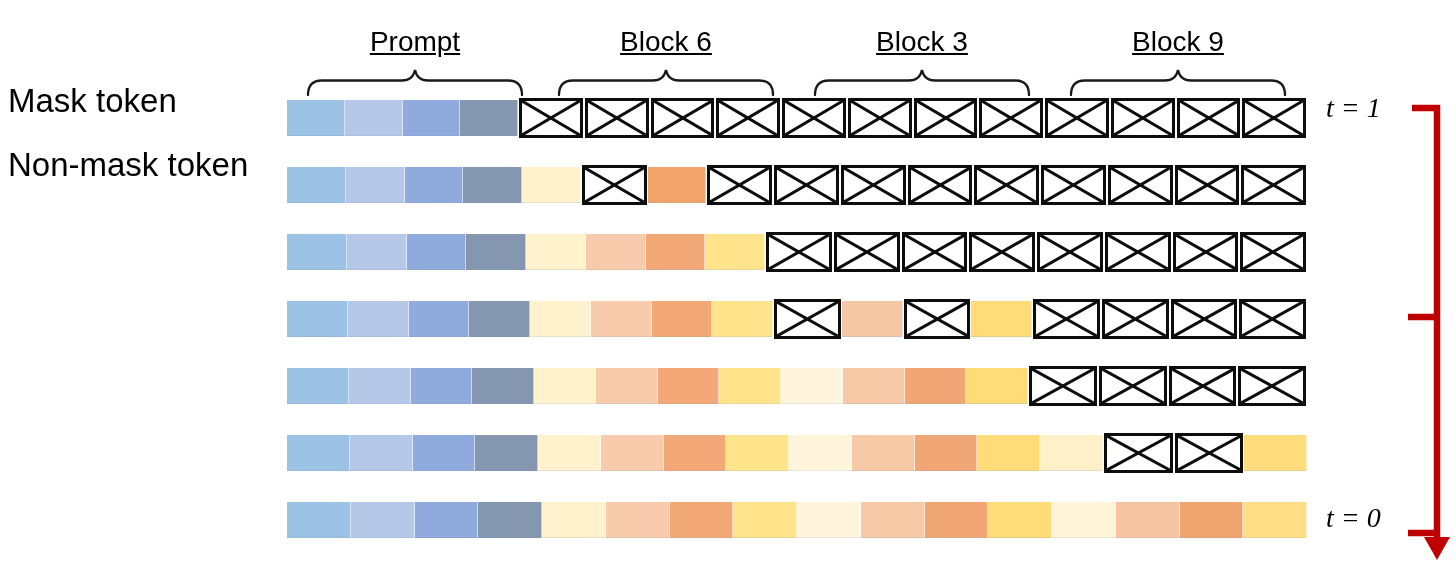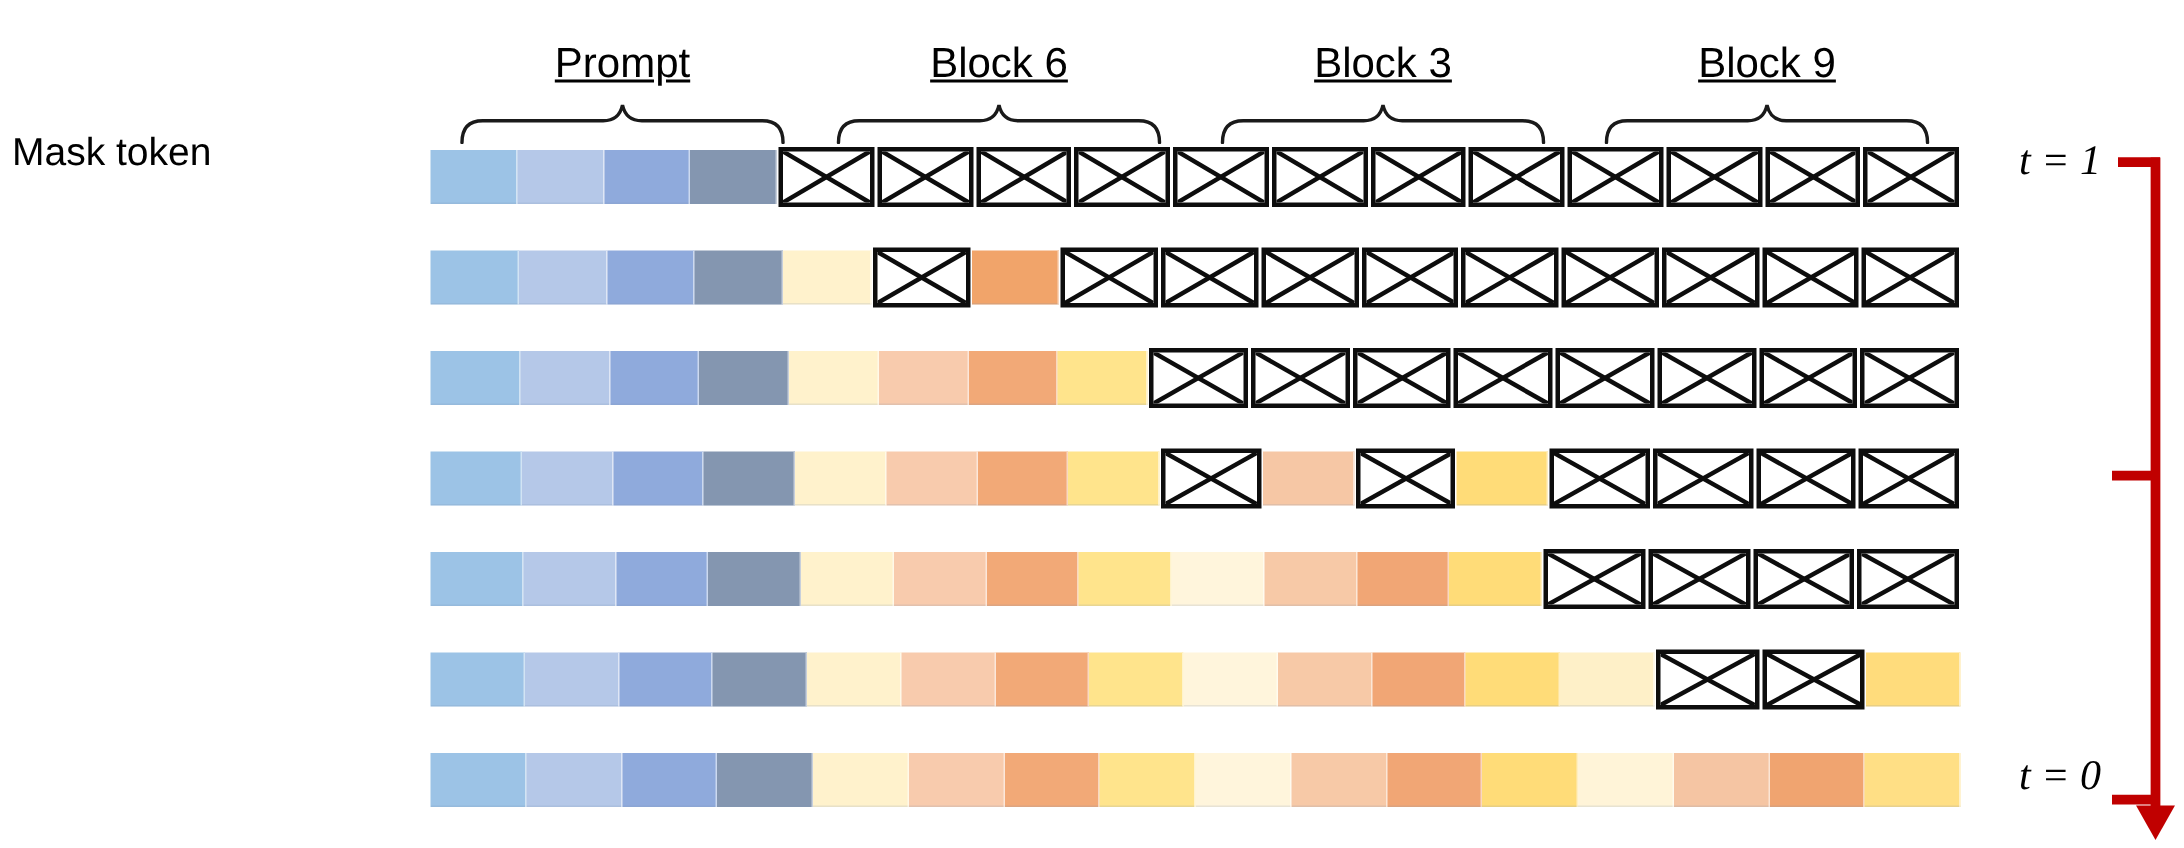--- a/index.html
+++ b/index.html
@@ -1,41 +1,42 @@
 <!DOCTYPE html>
 <html><head>
 <meta charset="utf-8">
 <style>
   html,body{margin:0;padding:0;background:#ffffff;}
   .canvas{
     position:relative;width:1456px;height:565px;background:#ffffff;overflow:hidden;
     font-family:"Liberation Sans",sans-serif;color:#000;
   }
-  .legend-label{position:absolute;font-size:26px;line-height:30px;white-space:nowrap;}
+  .legend-label{position:absolute;font-size:33px;line-height:30px;white-space:nowrap;}
   .group-label{position:absolute;top:26px;font-size:28px;transform:translateX(-50%);white-space:nowrap;text-decoration:underline;}
   .brace{position:absolute;top:69px;width:218px;height:27px;}
   .brace path{stroke:#1a1a1a;stroke-width:2.3;fill:none;stroke-linecap:round;}
   .row{position:absolute;left:287px;width:1020px;height:36px;display:flex;}
   .cell{flex:1 1 0;position:relative;}
   .cell.tok{box-shadow:inset -1px 0 0 rgba(255,255,255,.55), inset 0 -1px 0 rgba(130,150,180,.18);}
   .cell.mask{
     background:#ffffff;border:3px solid #0d0d0d;margin:-2px 1px;box-sizing:border-box;
   }
   .cell.mask svg{position:absolute;left:0;top:0;width:100%;height:100%;display:block;}
   .cell.mask line{stroke:#0d0d0d;stroke-width:3;vector-effect:non-scaling-stroke;}
-  .t-label{position:absolute;font-family:"Liberation Serif",serif;font-style:italic;font-size:28px;white-space:nowrap;margin-left:20px;}
+  .t-label{position:absolute;font-family:"Liberation Serif",serif;font-style:italic;font-size:28px;white-space:nowrap;}
   .time-arrow{position:absolute;left:1400px;top:95px;width:56px;height:470px;}
   .time-arrow line{stroke-width:6.5;}
 </style>
 </head>
 <body>
 
 <div class="canvas">
 
   <div class="legend-label" style="left:8px;top:86px">Mask token</div>
+  <div class="legend-label" style="left:8px;top:150px">Non-mask token</div>
 
   <div class="group-label" style="left:415px">Prompt</div>
   <div class="group-label" style="left:666px">Block 6</div>
   <div class="group-label" style="left:922px">Block 3</div>
   <div class="group-label" style="left:1178px">Block 9</div>
 
   <svg class="brace" style="left:306px" viewBox="0 0 220 27" preserveAspectRatio="none">
     <path d="M2,26 C2,16 7,11.5 16,11.5 L97,11.5 C104,11.5 108.5,8 110,1 C111.5,8 116,11.5 123,11.5 L204,11.5 C213,11.5 218,16 218,26"></path>
   </svg>
   <svg class="brace" style="left:557px" viewBox="0 0 220 27" preserveAspectRatio="none">

